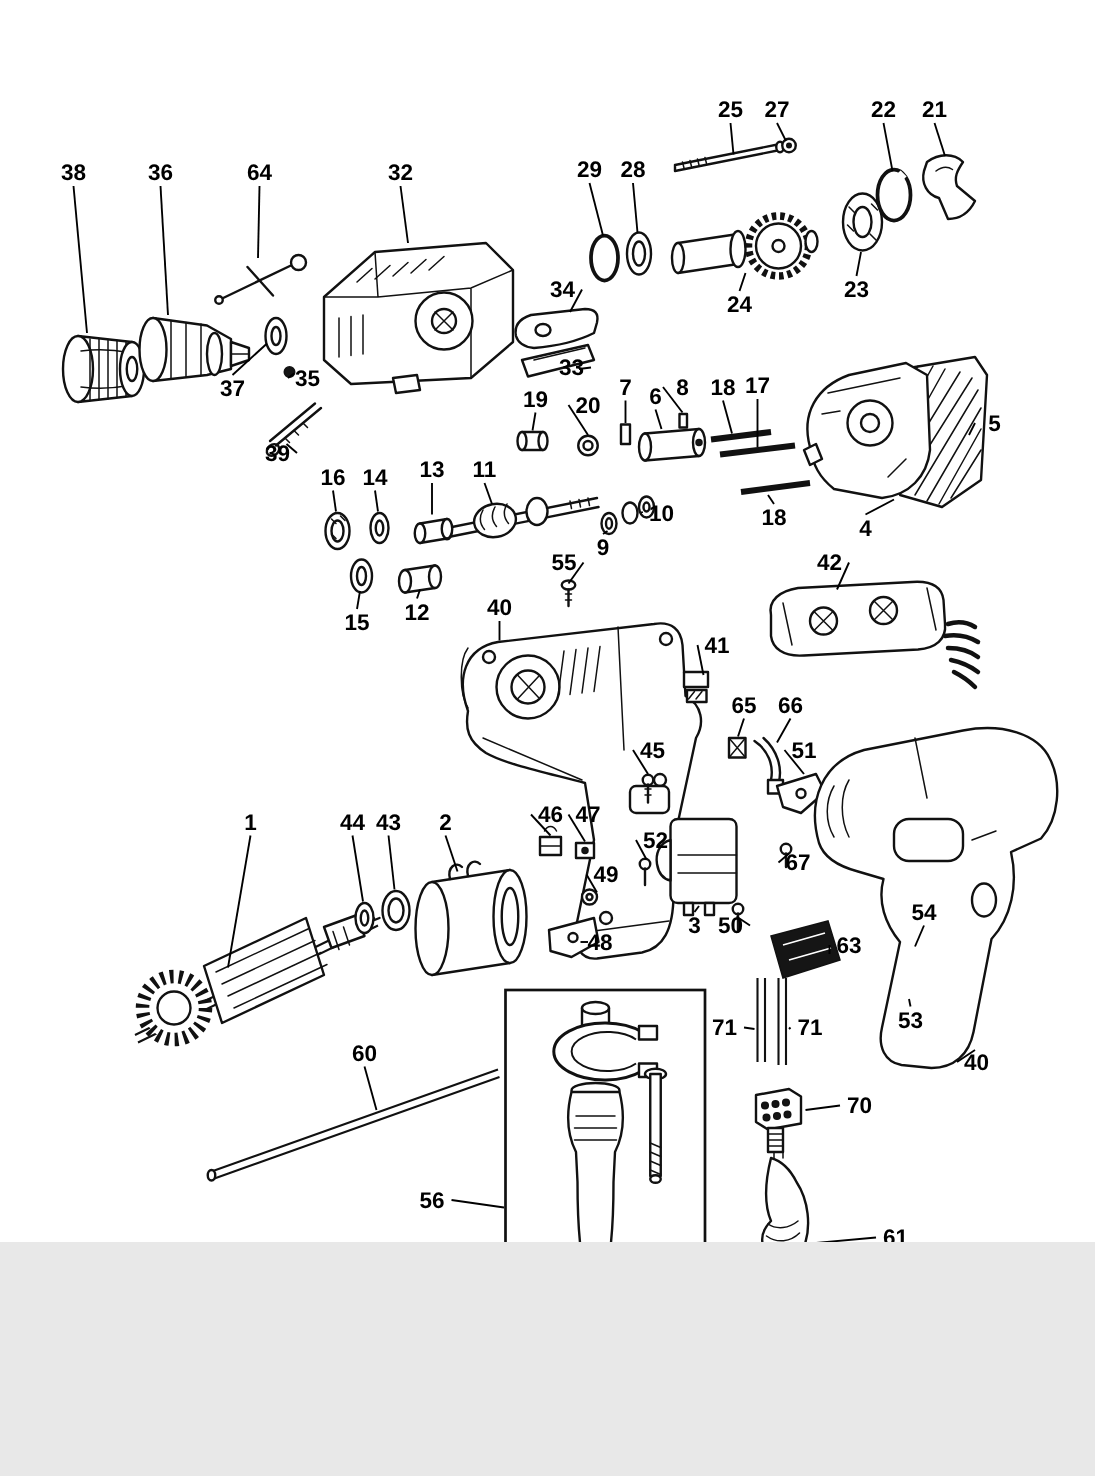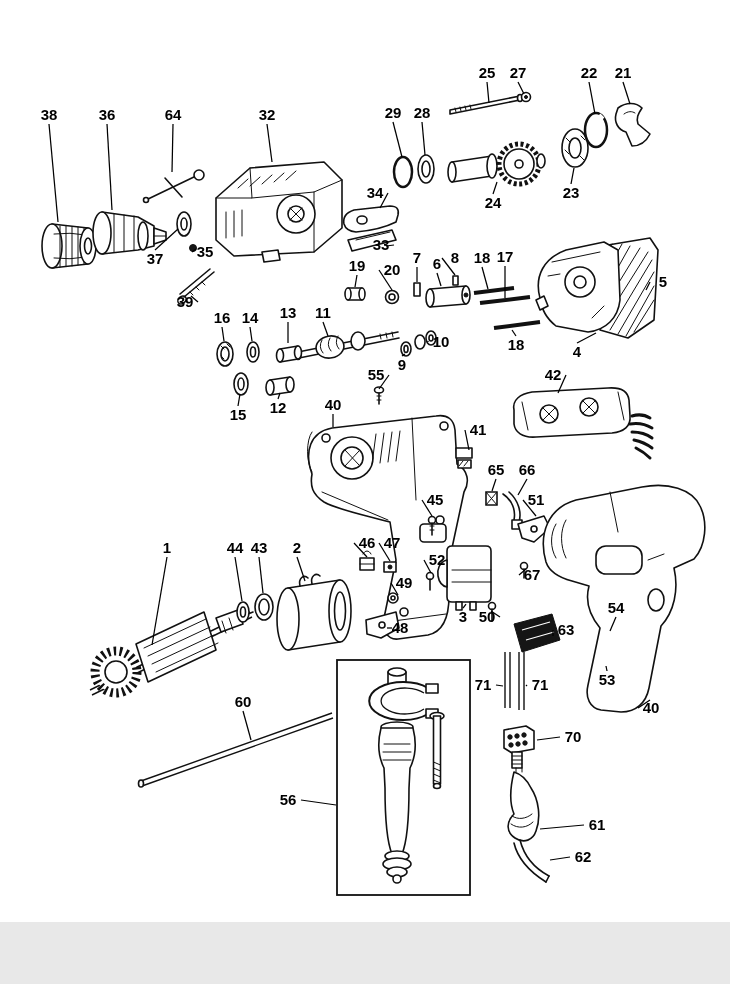--- a/index.html
+++ b/index.html
@@ -1,16 +1,16 @@
 <!DOCTYPE html>
 <html><head>
 <meta charset="utf-8">
 <style>
   html,body{margin:0;padding:0;background:#e8e8e8;}
-  .stage{position:relative;width:730px;height:922px;background:#0ea5e9;overflow:hidden;margin:0 auto;}
+  .stage{position:relative;width:730px;height:828px;background:#0ea5e9;overflow:hidden;margin:0 auto;}
   svg{position:absolute;inset:0;display:block;}
   .o{fill:#ffffff;stroke:#111111;stroke-width:1.6;stroke-linejoin:round;stroke-linecap:round;}
   .l{fill:none;stroke:#111111;stroke-width:1.6;stroke-linejoin:round;stroke-linecap:round;}
   .t{fill:none;stroke:#111111;stroke-width:1;stroke-linecap:round;}
   .d{fill:#151515;stroke:#111111;stroke-width:1;}
   .lbl{font-family:"Liberation Sans", sans-serif;font-weight:bold;font-size:15px;fill:#000000;}
   .ldr{stroke:#000000;stroke-width:1.25;}
 </style>
 </head>
 <body>

